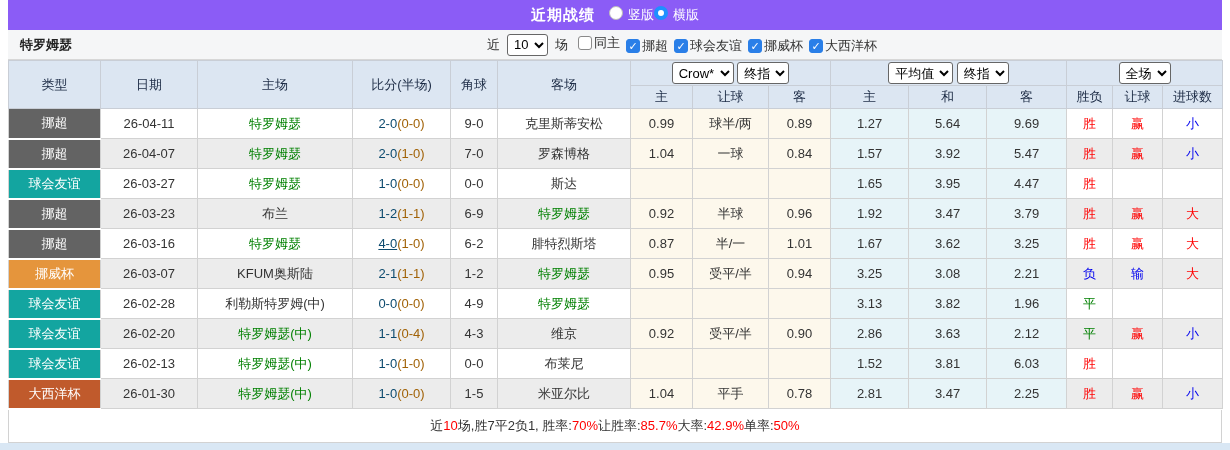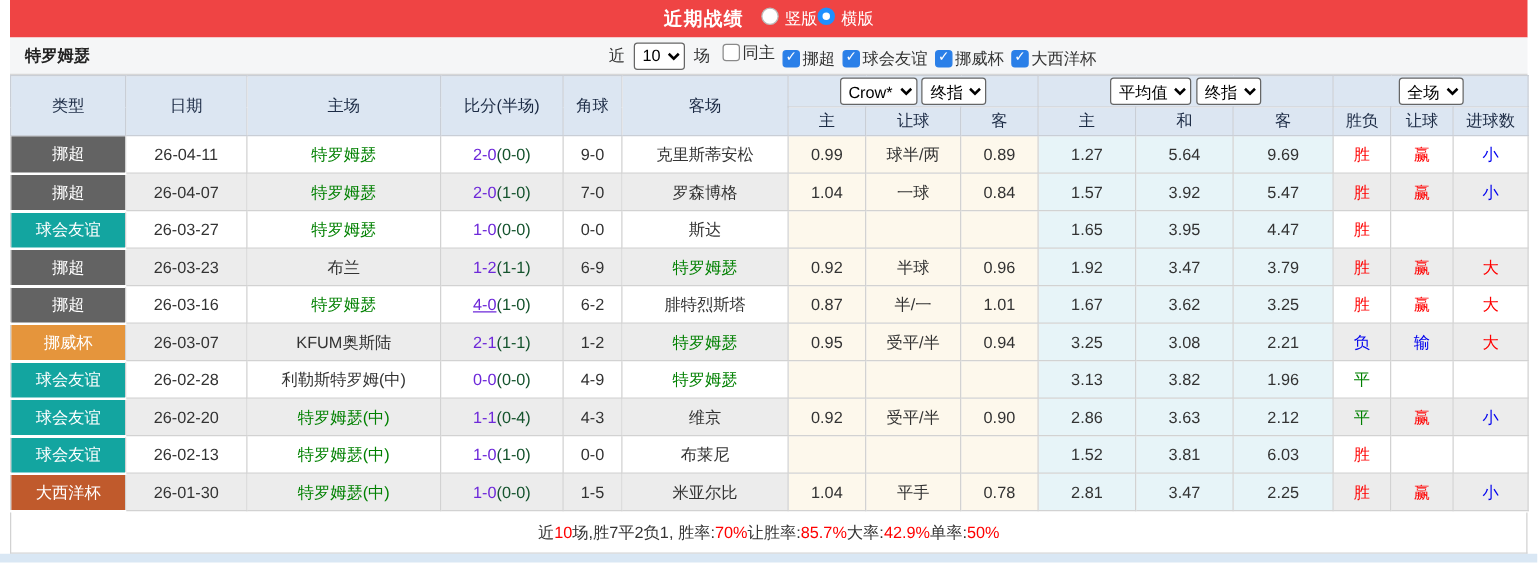--- a/index.html
+++ b/index.html
@@ -1,21 +1,21 @@
 <!DOCTYPE html>
 <html><head>
 <meta charset="utf-8">
 <style>
   * { margin:0; padding:0; box-sizing:border-box; }
   html,body { width:1230px; height:450px; background:#fff; overflow:hidden;
     font-family:"Liberation Sans","DejaVu Sans",sans-serif; font-size:13px; color:#333; }
   .page { width:1214px; margin:0 8px; }
 
   
-  .topbar { height:30px; background:#ef4444; display:flex; align-items:center; justify-content:center; gap:14px; }
+  .topbar { height:30px; background:#8b5cf6; display:flex; align-items:center; justify-content:center; gap:14px; }
   .topbar .title { color:#fff; font-weight:bold; font-size:15px; letter-spacing:1px; }
   .radio-item { display:inline-flex; align-items:flex-start; gap:5px; color:#fff; cursor:pointer; }
   .radio { width:14px; height:14px; border-radius:50%; background:#fff; border:1px solid #bbb; display:inline-block; }
   .radio.on { border:4px solid #1e90ff; background:#fff; }
 
   
   .filterbar { height:30px; background:#f5f6f7; border-bottom:1px solid #d7d7d7; display:flex; align-items:center; }
   .filterbar .team { font-weight:bold; color:#222; padding-left:12px; font-size:13px; }
   .filters { margin-left:auto; margin-right:345px; display:flex; align-items:center; gap:4px; }
   .filters select { margin:0 3px; }
@@ -32,23 +32,23 @@
   thead th { background:#dce6f2; color:#1c2b45; font-weight:normal; }
   tr.h1 th { height:25px; }
   tr.h2 th { height:23px; }
   tbody tr { height:30px; }
   tbody td { border-color:#d2d2d2; }
   tr.alt td { background:#ececec; }
   td.c-cream { background:#fdf8ec !important; }
   td.c-blue  { background:#e7f4f8 !important; }
   td.typecell { color:#fff; border-bottom:2px solid #fff; border-top:0; }
   .grn { color:#008000; }
-  .ft { color:#6d28d9; }
+  .ft { color:#0c4a6e; }
   .ft.u { text-decoration:underline; cursor:pointer; }
-  .ht { color:#14532d;text-align:right; }
+  .ht { color:#a16207;text-align:right; }
 
   
   .summary { height:33px; border:1px solid #d2d2d2; border-top:0; display:flex; align-items:center; justify-content:center; background:#fff; }
   .summary span.red { color:#ff0000; }
   .bottomstrip { width:1230px; height:9px; background:#d9e7f4; margin-top:0; }
 </style>
 </head>
 <body>
 
 <div class="page">

